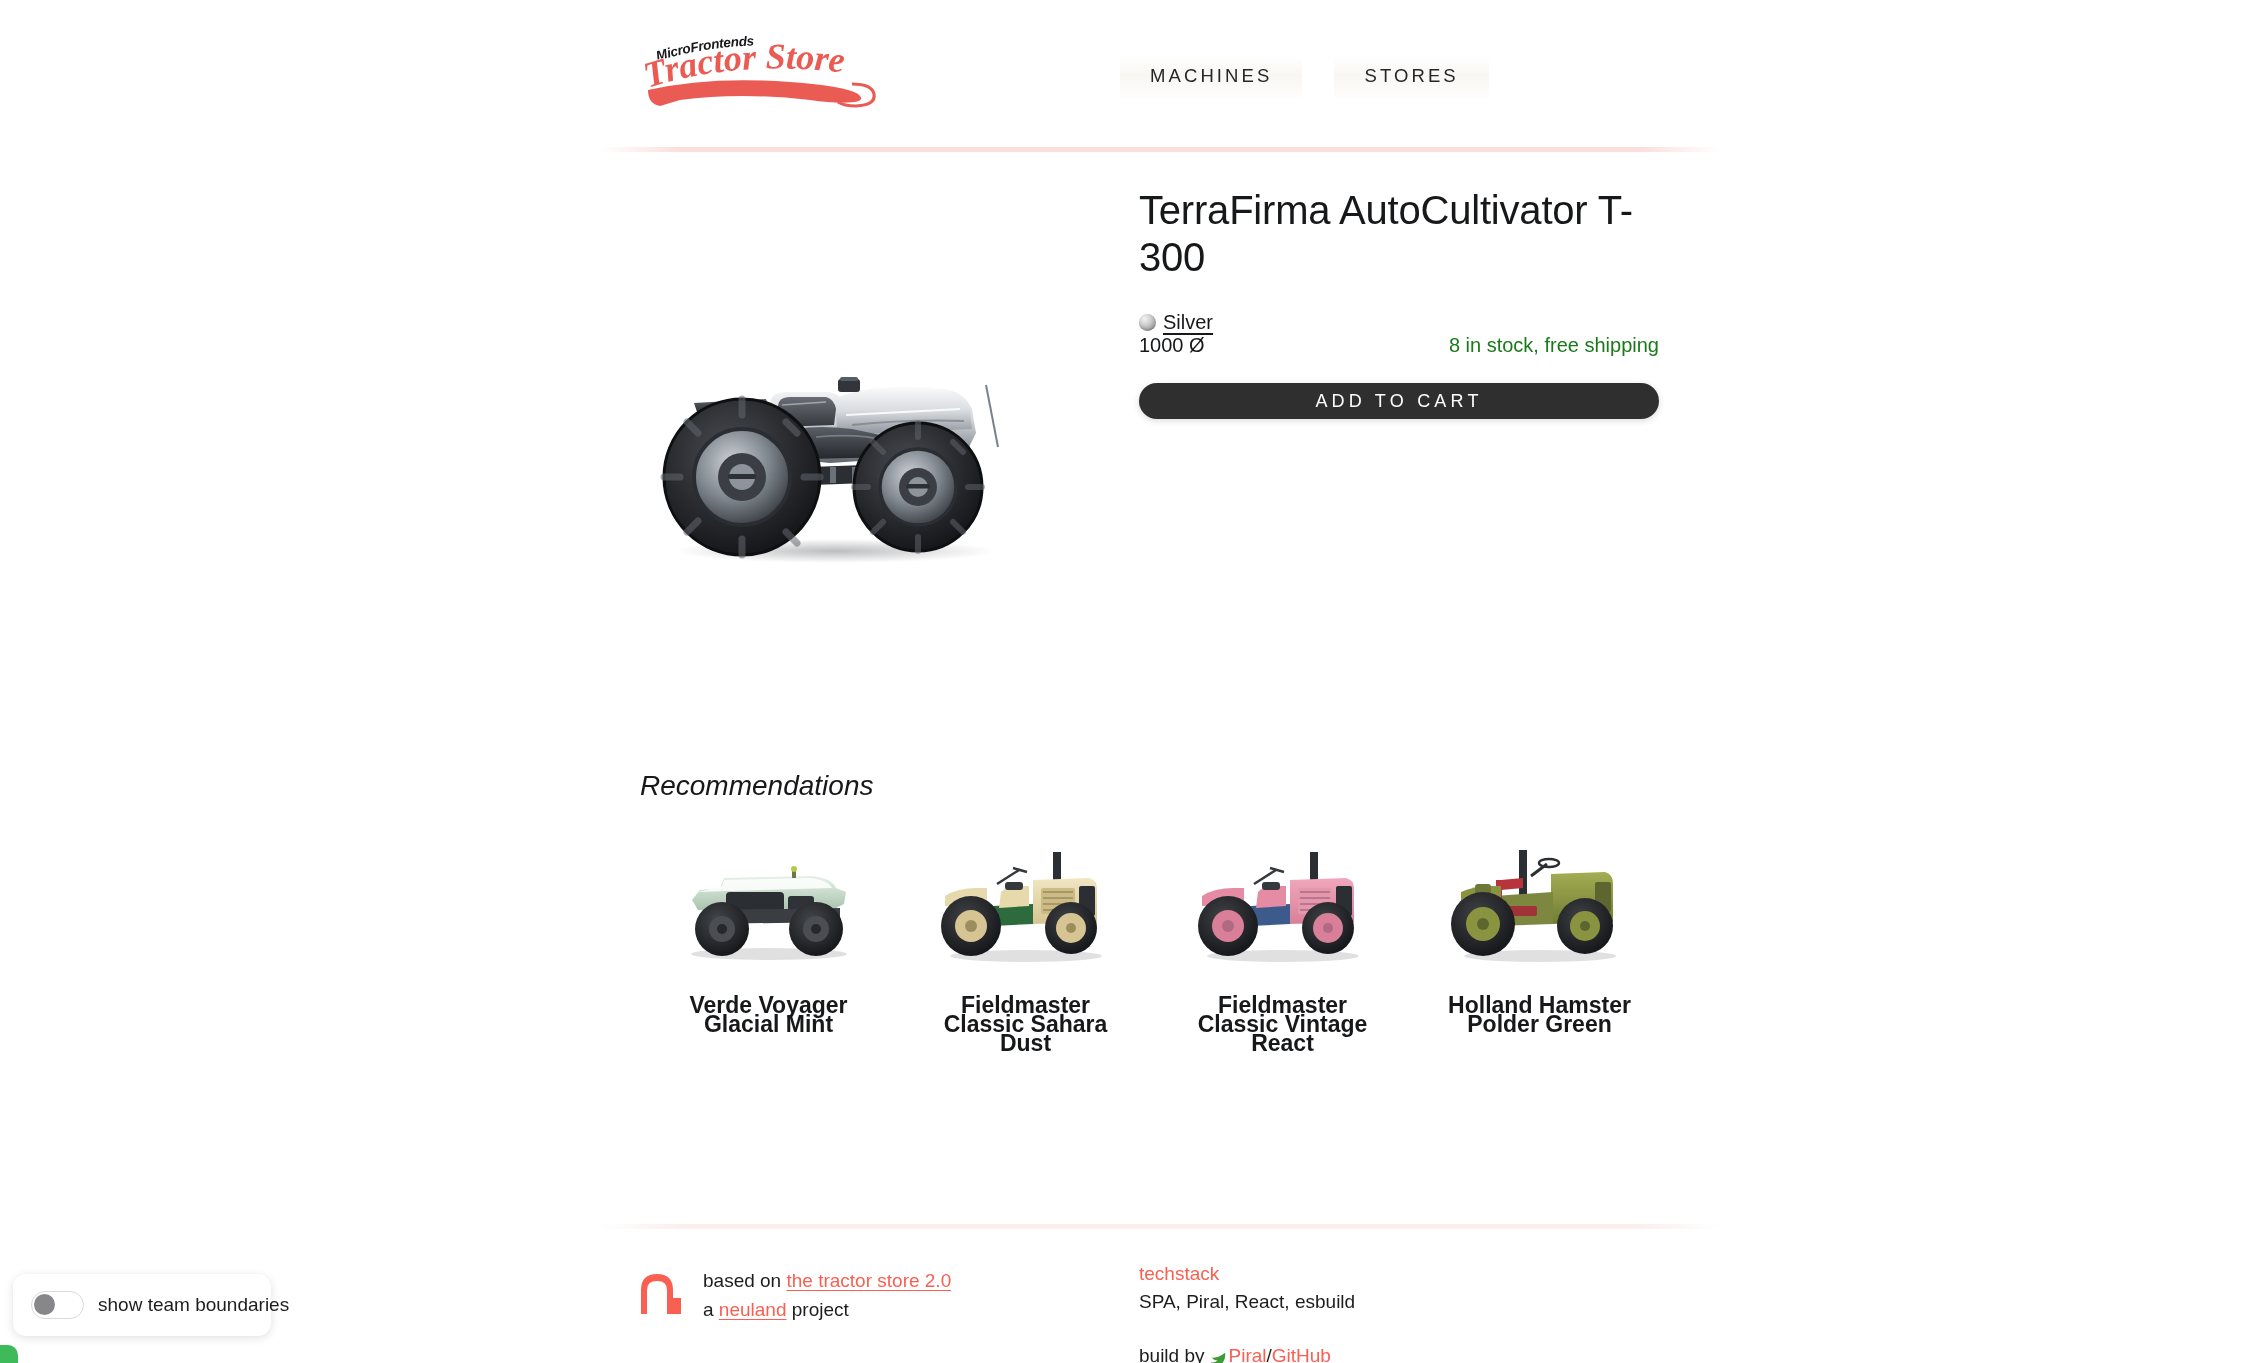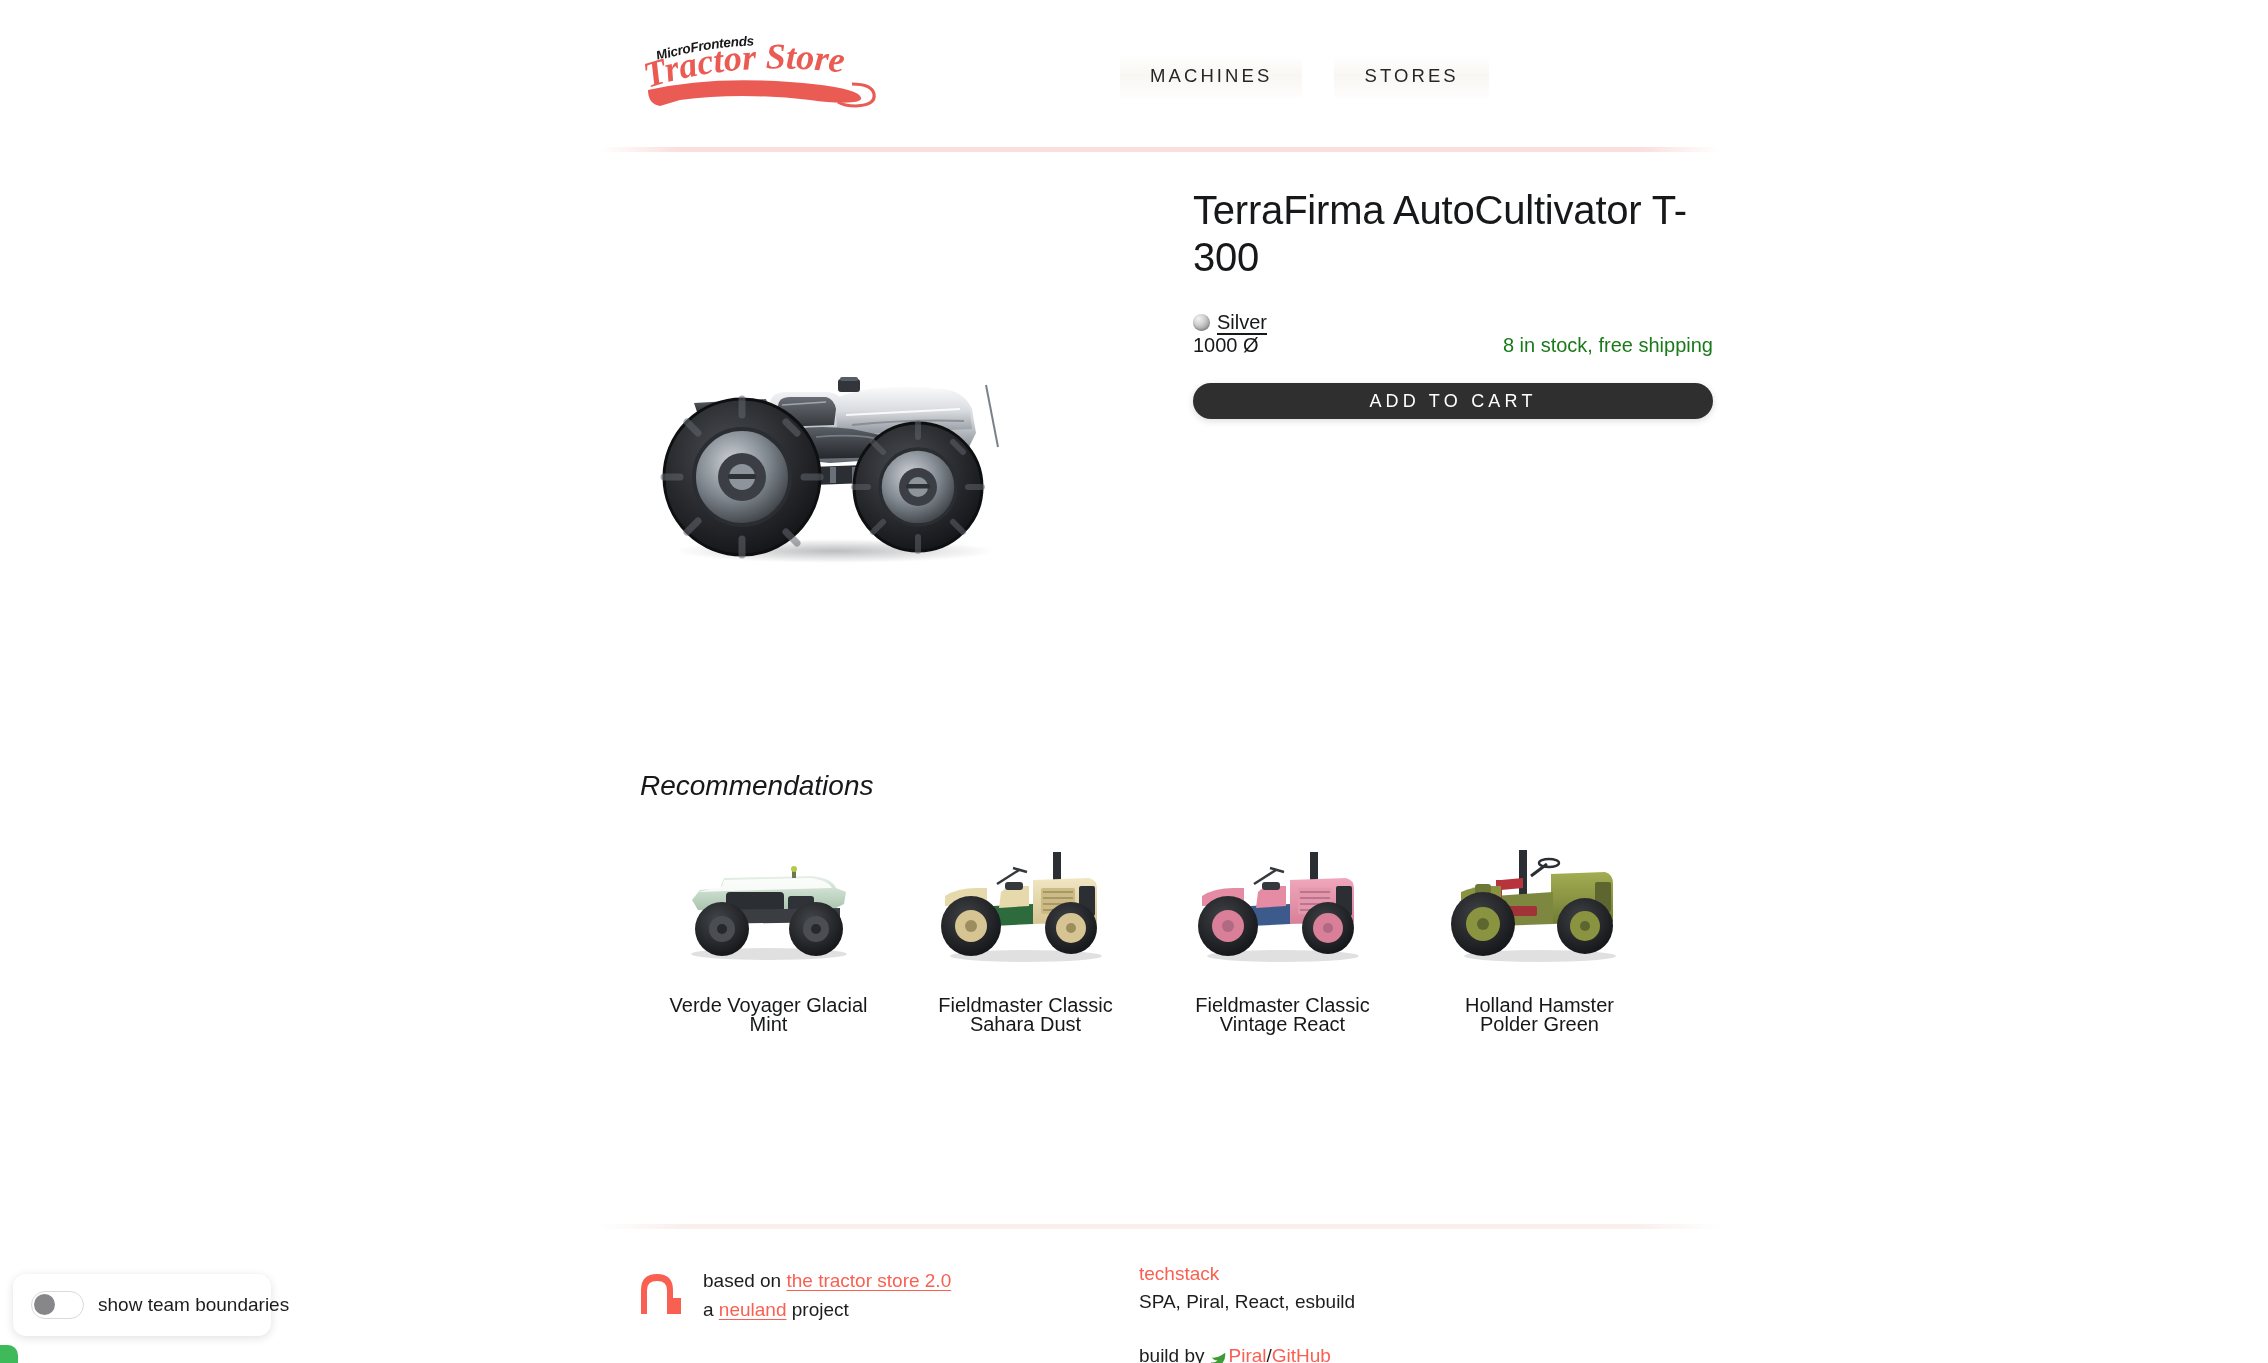--- a/index.html
+++ b/index.html
@@ -73,21 +73,21 @@
     position: absolute;
     left: 620px;
     top: 185px;
     width: 420px;
     height: 240px;
   }
   .detail-image-wrap svg { display: block; width: 100%; height: 100%; }
 
   .detail-info {
     position: absolute;
-    left: 1193px;
+    left: 1139px;
     top: 35px;
     width: 520px;
   }
   .product-title {
     font-size: 40px;
     line-height: 47px;
     font-weight: 400;
     color: #17181a;
     margin: 0;
     letter-spacing: -0.2px;
@@ -164,24 +164,25 @@
     align-items: center;
     cursor: pointer;
   }
   .reco-img {
     width: 210px;
     height: 140px;
     display: block;
   }
   .reco-name {
     margin-top: 26px;
-    font-size: 20px;
+    font-size: 23px;
     line-height: 19px;
     text-align: center;
     width: 205px;
+    font-weight: bold;
   }
 
   
   .footer-rule {
     position: absolute;
     left: 600px;
     top: 1224px;
     width: 1120px;
     height: 5px;
     background: linear-gradient(to right, rgba(250,243,241,0) 0%, rgba(249,240,238,1) 7%, rgba(249,240,238,1) 93%, rgba(250,243,241,0) 100%);

